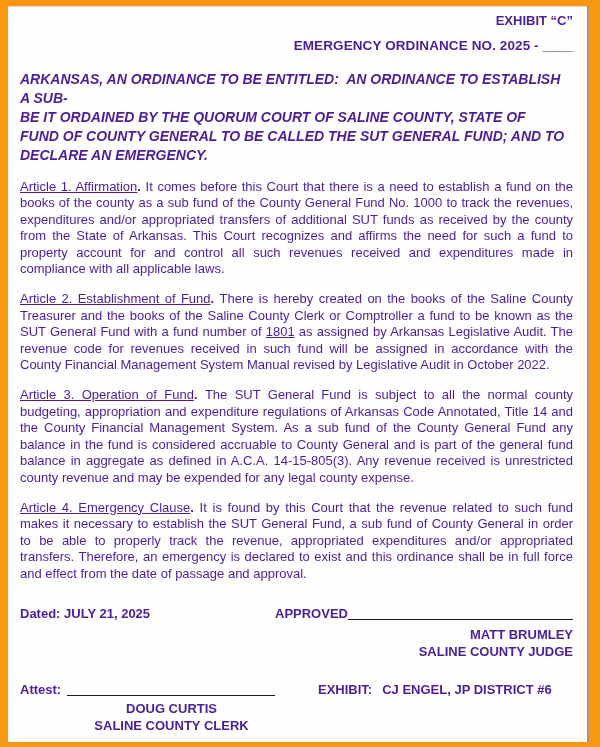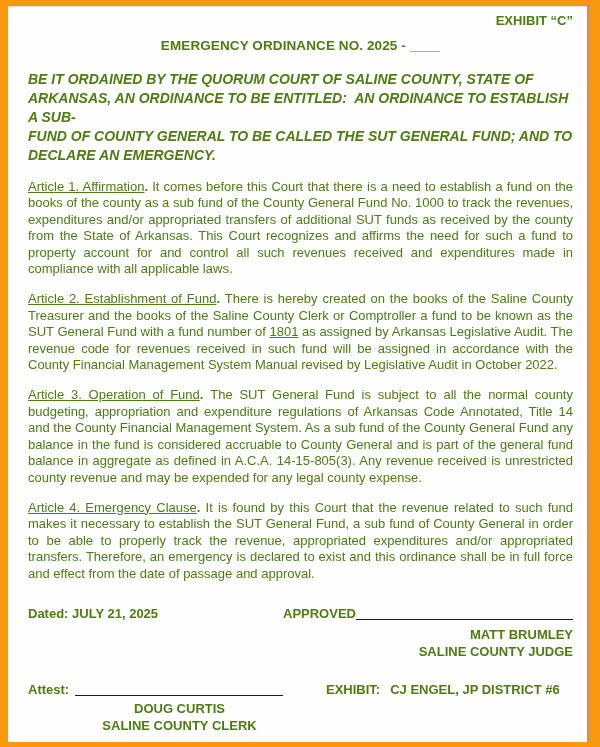--- a/index.html
+++ b/index.html
@@ -11,32 +11,32 @@
     position: relative;
     width: 600px;
     height: 747px;
     box-sizing: border-box;
     background: #fefefe;
     border-style: solid;
     border-color: #F7980E;
     border-width: 6px 11px 5px 8px;
     box-shadow: inset -2px 0 0 rgba(140, 50, 28, 0.55), inset 0 1px 0 rgba(0,0,0,0.12);
     font-family: "Liberation Sans", "DejaVu Sans", sans-serif;
-    color: #4d7c0f;
-    padding: 7px 16px 6px 20px;
+    color: #4c1d95;
+    padding: 7px 16px 6px 12px;
     overflow: hidden;
   }
   .exhibit {
     text-align: right;
     font-weight: bold;
     font-size: 13px;
     line-height: 16px;
   }
   .doc-title {
-    text-align: center;
+    text-align: right;
     font-weight: bold;
     font-size: 13.5px;
     line-height: 16px;
     margin-top: 9px;
     letter-spacing: 0.1px;
   }
   .preamble {
     margin-top: 16px;
     font-weight: bold;
     font-style: italic;
@@ -117,22 +117,22 @@
 </head>
 <body>
 
 <div class="page">
 
   <div class="exhibit">EXHIBIT “C”</div>
 
   <div class="doc-title">EMERGENCY ORDINANCE NO. 2025 - ____</div>
 
   <div class="preamble">
+    <div class="preamble-line">ARKANSAS, AN ORDINANCE TO BE ENTITLED:  AN ORDINANCE TO ESTABLISH A SUB-</div>
     <div class="preamble-line">BE IT ORDAINED BY THE QUORUM COURT OF SALINE COUNTY, STATE OF</div>
-    <div class="preamble-line">ARKANSAS, AN ORDINANCE TO BE ENTITLED:  AN ORDINANCE TO ESTABLISH A SUB-</div>
     <div class="preamble-line">FUND OF COUNTY GENERAL TO BE CALLED THE SUT GENERAL FUND; AND TO</div>
     <div class="preamble-line">DECLARE AN EMERGENCY.</div>
   </div>
 
   <div class="article">
     <span class="article-heading">Article 1. Affirmation</span><span class="article-sep">. </span><span>It comes before this Court that there is a need to establish a fund on the books of the county as a sub fund of the County General Fund No. 1000 to track the revenues, expenditures and/or appropriated transfers of additional SUT funds as received by the county from the State of Arkansas. This Court recognizes and affirms the need for such a fund to property account for and control all such revenues received and expenditures made in compliance with all applicable laws.</span>
   </div>
 
   <div class="article">
     <span class="article-heading">Article 2. Establishment of Fund</span><span class="article-sep">. </span><span>There is hereby created on the books of the Saline County Treasurer and the books of the Saline County Clerk or Comptroller a fund to be known as the SUT General Fund with a fund number of </span><span class="fund-number">1801</span><span> as assigned by Arkansas Legislative Audit. The revenue code for revenues received in such fund will be assigned in accordance with the County Financial Management System Manual revised by Legislative Audit in October 2022.</span>

